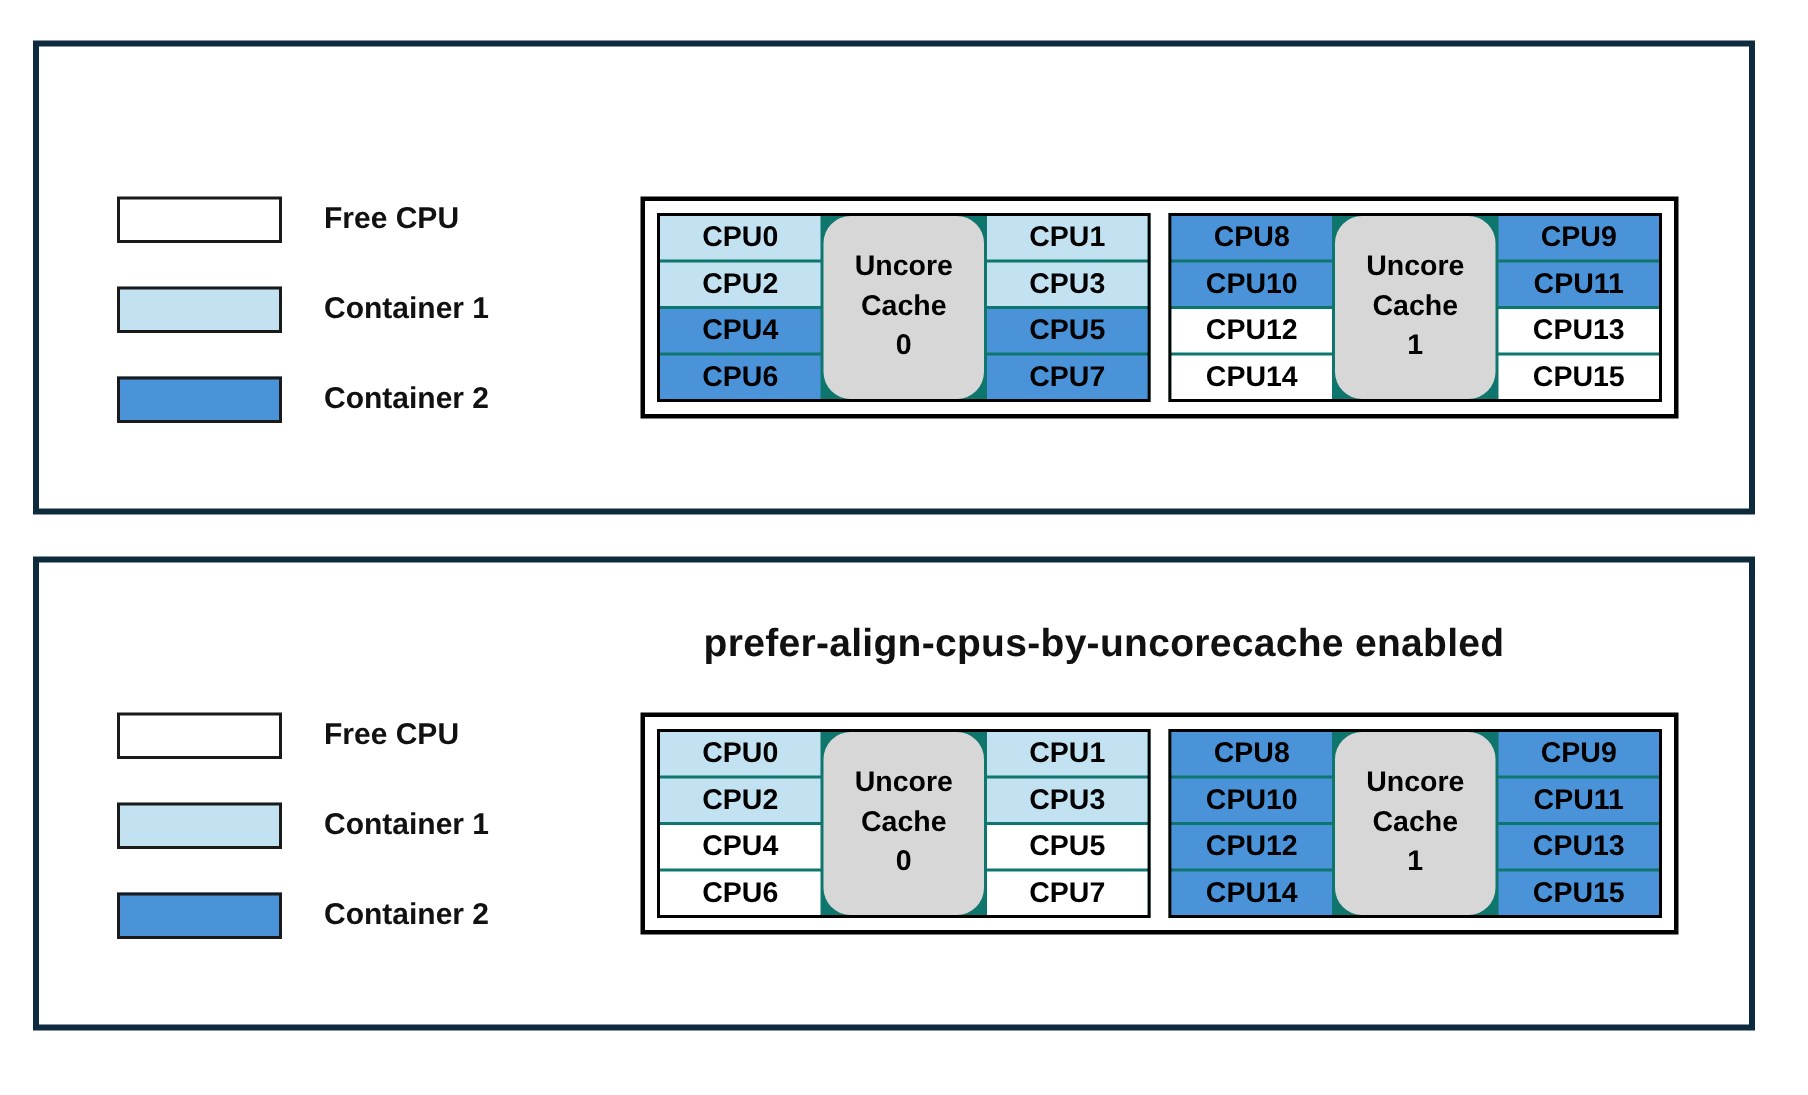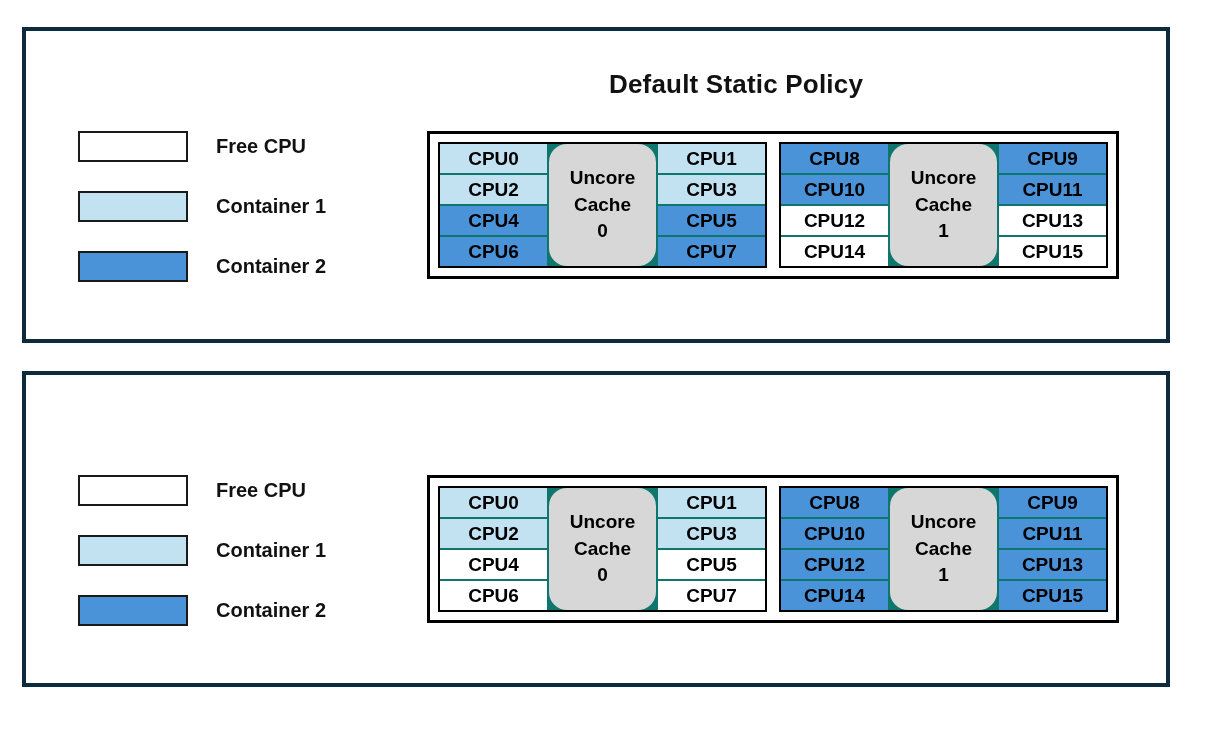--- a/index.html
+++ b/index.html
@@ -111,21 +111,20 @@
     text-align: center;
     border-radius: 18px;
   }
 </style>
 </head>
 <body>
 
 <div class="canvas">
 
   <section class="panel" id="panel-0">
-    <h2 class="panel-title">Default Static Policy</h2>
     <div class="legend">
         <div class="legend-row">
           <span class="legend-swatch" style="background: rgb(255, 255, 255);"></span>
           <span class="legend-label">Free CPU</span>
         </div>
         <div class="legend-row">
           <span class="legend-swatch" style="background: rgb(194, 226, 242);"></span>
           <span class="legend-label">Container 1</span>
         </div>
         <div class="legend-row">
@@ -161,20 +160,21 @@
           </div>
           <div class="cpu-cell" style="background: rgb(74, 147, 217); grid-area: 1 / 3;">CPU9</div>
           <div class="cpu-cell" style="background: rgb(74, 147, 217); grid-area: 2 / 3;">CPU11</div>
           <div class="cpu-cell" style="background: rgb(255, 255, 255); grid-area: 3 / 3;">CPU13</div>
           <div class="cpu-cell" style="background: rgb(255, 255, 255); grid-area: 4 / 3;">CPU15</div>
         </div>
       </div>
   </section>
 
   <section class="panel" id="panel-1">
+    <h2 class="panel-title">prefer-align-cpus-by-uncorecache enabled</h2>
     <div class="legend">
         <div class="legend-row">
           <span class="legend-swatch" style="background: rgb(255, 255, 255);"></span>
           <span class="legend-label">Free CPU</span>
         </div>
         <div class="legend-row">
           <span class="legend-swatch" style="background: rgb(194, 226, 242);"></span>
           <span class="legend-label">Container 1</span>
         </div>
         <div class="legend-row">

